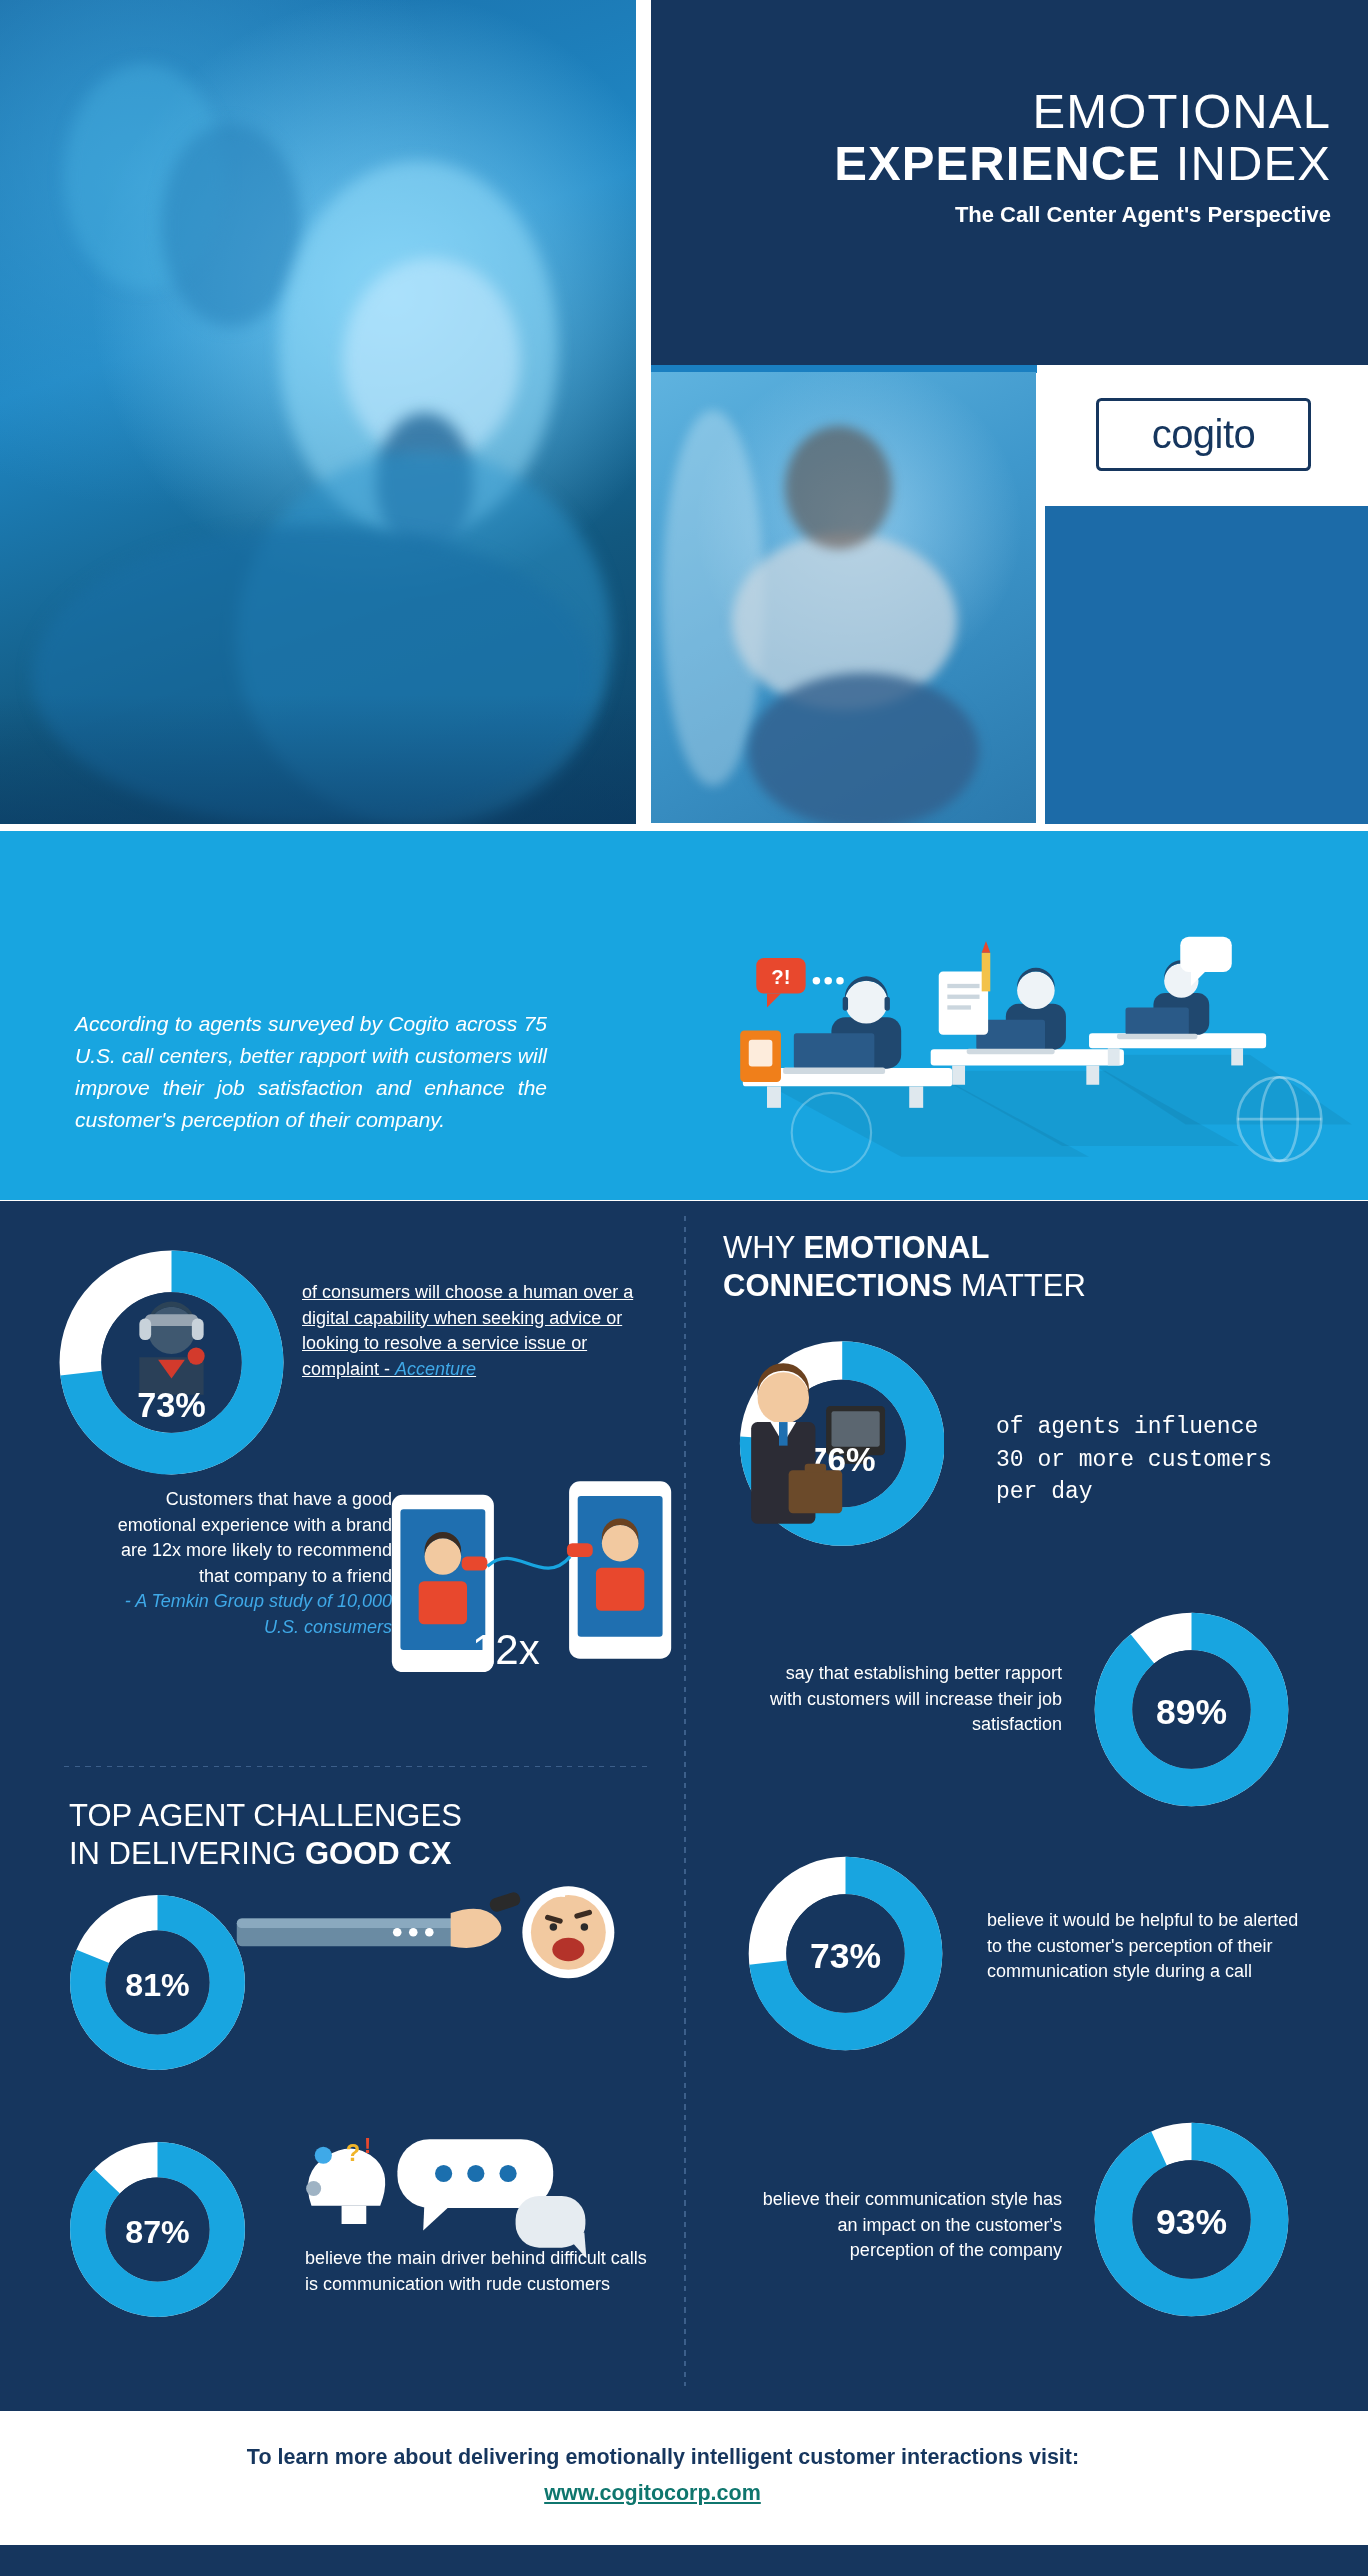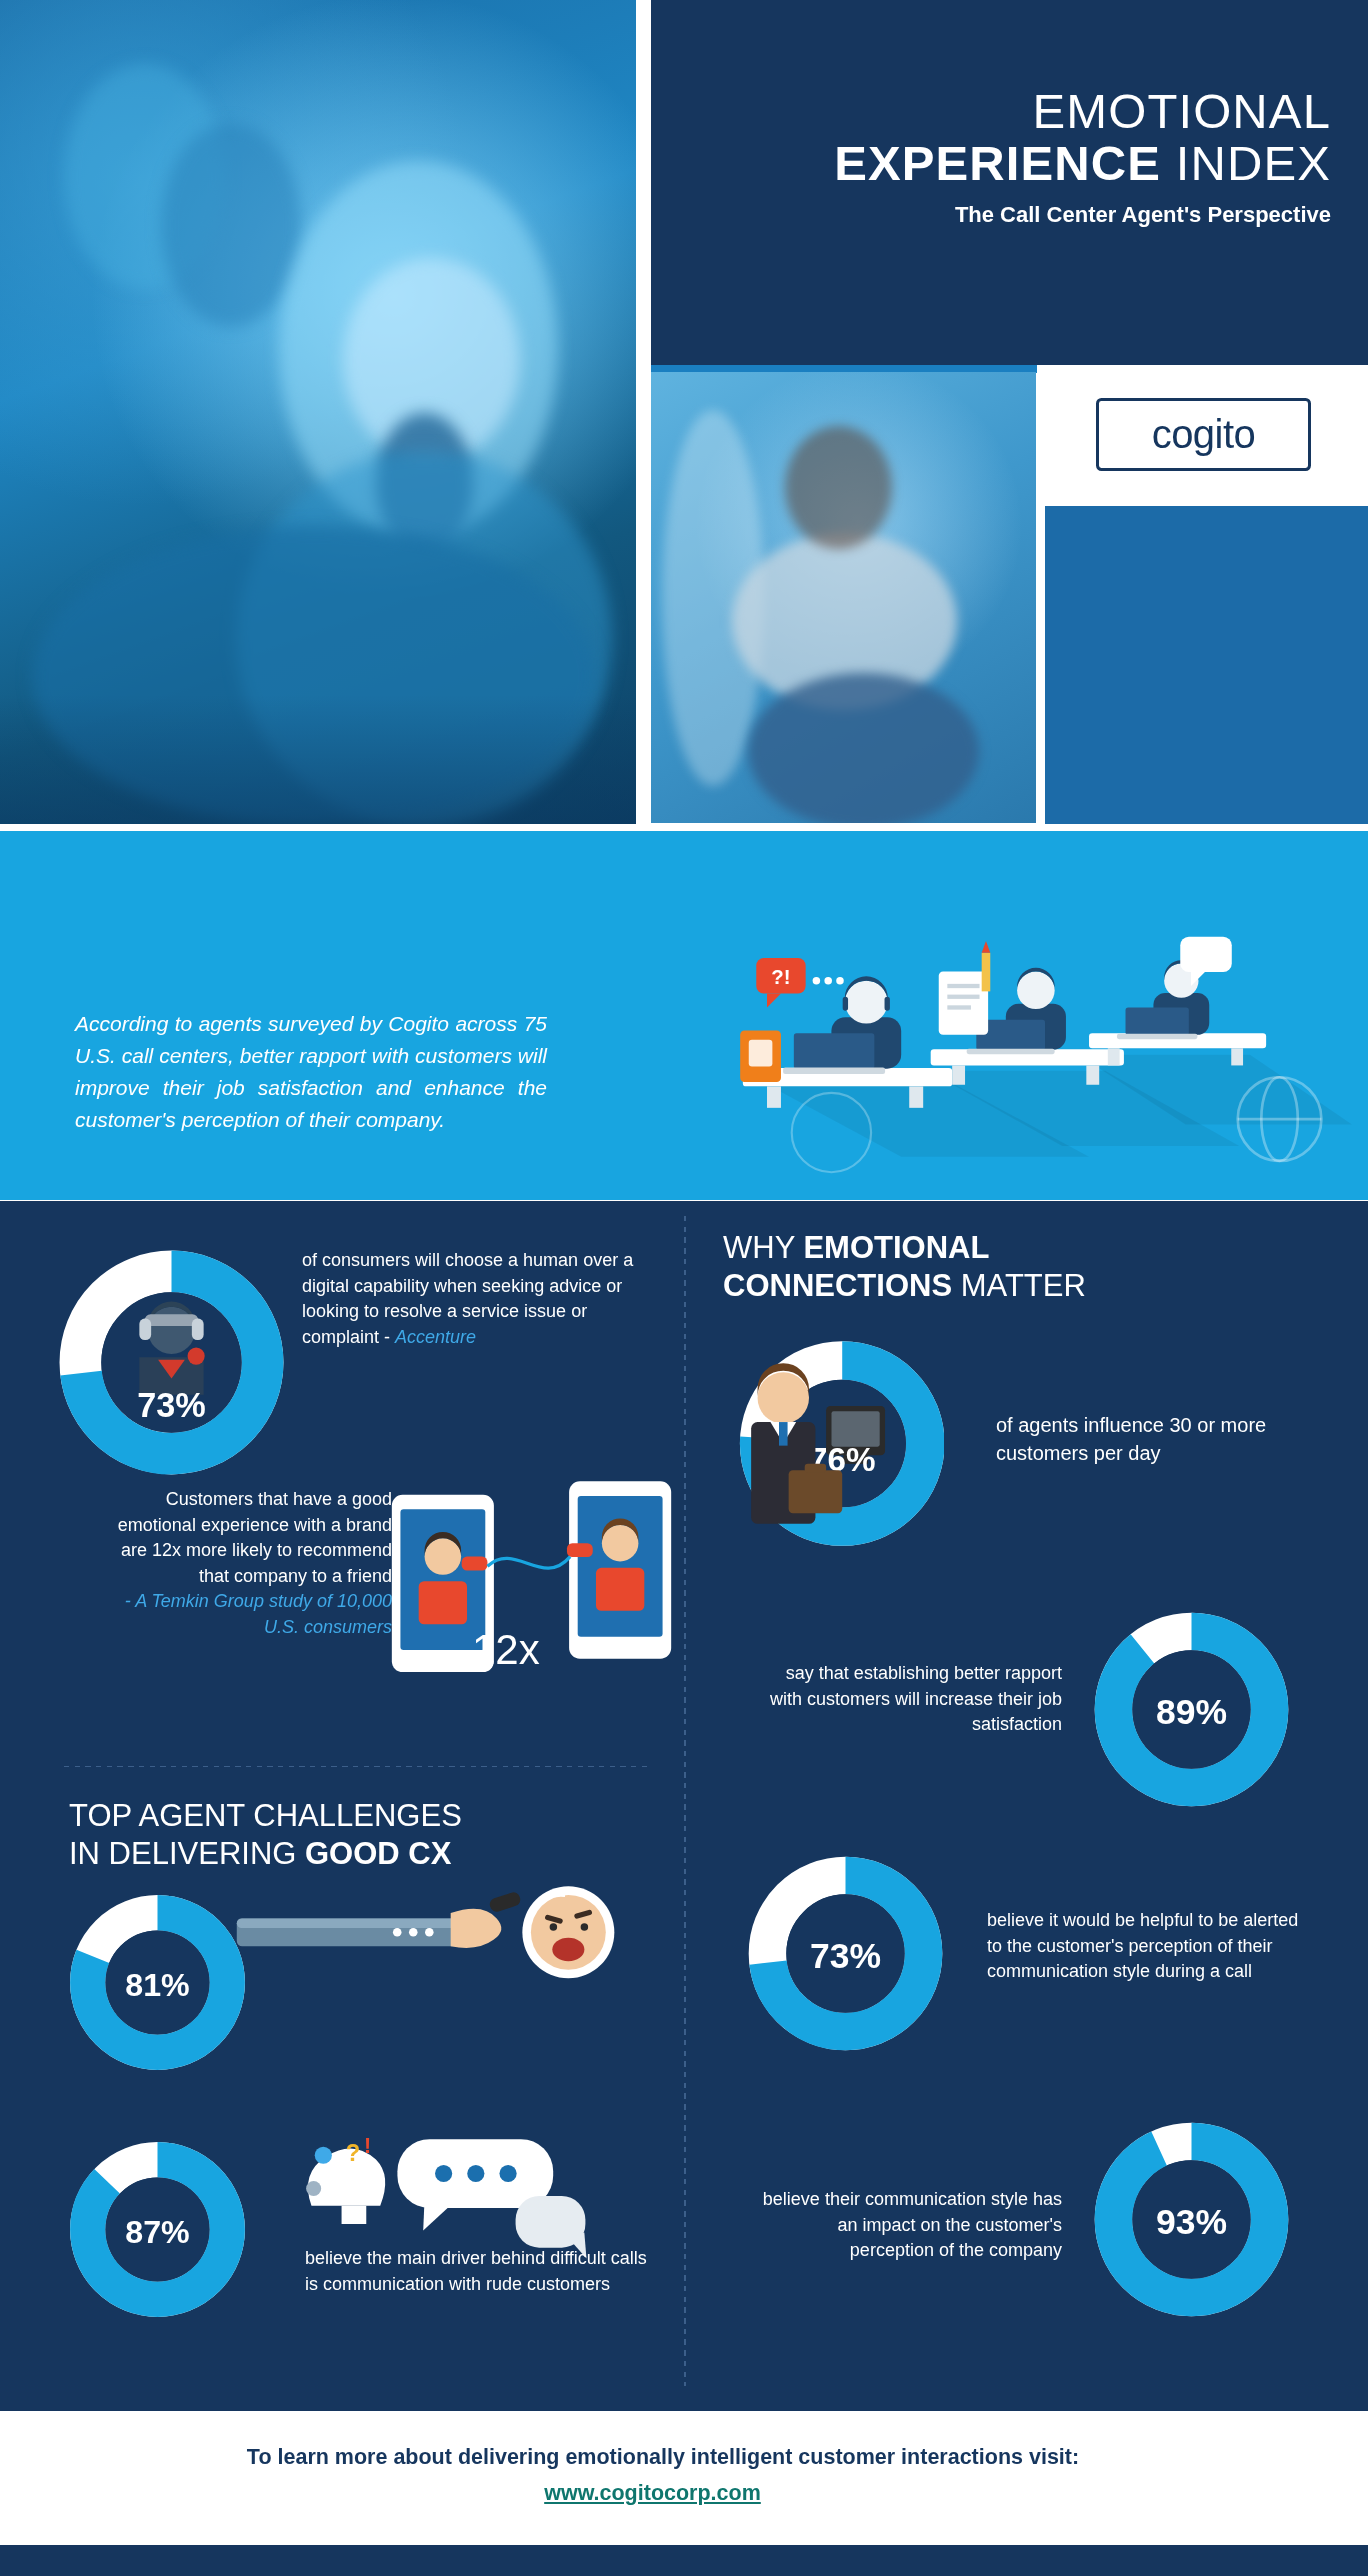--- a/index.html
+++ b/index.html
@@ -215,21 +215,21 @@
       <path d="M166 150 a44 44 0 0 1 88 0 v-10 a44 44 0 0 0 -88 0 z" fill="#2c4357"></path>
       <rect x="160" y="120" width="100" height="22" rx="11" fill="#98a5b2"></rect>
       <rect x="150" y="128" width="22" height="40" rx="10" fill="#c8d2da"></rect>
       <rect x="248" y="128" width="22" height="40" rx="10" fill="#c8d2da"></rect>
       <path d="M150 200 h120 v70 h-120 z" fill="#2a4058"></path>
       <path d="M185 205 l25 35 l25 -35 z" fill="#d33a2c"></path>
       <circle cx="256" cy="198" r="16" fill="#d33a2c"></circle>
     </g>
     <text x="210" y="312" font-family="Liberation Sans, sans-serif" font-size="64" font-weight="700" fill="#ffffff" text-anchor="middle">73%</text>
   </svg>
-  <div class="para" style="left:302px; top:1248px; width:333px; font-size:18px;">
+  <div class="para" style="left:302px; top:1280px; width:333px; font-size:18px;text-decoration:underline;">
     <span>of consumers will choose a human over a digital capability when seeking advice or looking to resolve a service issue or complaint - </span><span class="src">Accenture</span>
   </div>
 
   <div class="para" style="left:91px; top:1487px; width:301px; font-size:18px; text-align:right;">
     <span>Customers that have a good emotional experience with a brand are 12x more likely to recommend that company to a friend</span><br>
     <span class="src">- A Temkin Group study of 10,000 U.S. consumers</span>
   </div>
   <svg width="301" height="231" style="position:absolute;left:381px;top:1476px;" viewBox="0 0 560 430">
     <g>
       <rect x="20" y="35" width="190" height="330" rx="20" fill="#ffffff"></rect>
@@ -321,21 +321,21 @@
     <g>
       <rect x="60" y="160" width="120" height="190" rx="12" fill="#2c2c35"></rect>
       <circle cx="120" cy="115" r="48" fill="#f2c9a0"></circle>
       <path d="M72 112 a48 48 0 0 1 96 0 v-14 a48 48 0 0 0 -96 0 z" fill="#6b4220"></path>
       <path d="M96 160 l24 40 l24 -40 z" fill="#ffffff"></path>
       <rect x="112" y="160" width="16" height="44" fill="#1f6fb0"></rect>
       <rect x="130" y="250" width="100" height="80" rx="8" fill="#6b4a2a"></rect>
       <rect x="160" y="238" width="40" height="16" rx="6" fill="#6b4a2a"></rect>
     </g>
   </svg>
-  <div class="para" style="left:996px; top:1411px; width:279px; font-size:20px;">of agents influence 30 or more customers per day</div>
+  <div class="para" style="left:996px; top:1411px; width:279px; font-size:23px;font-family:Liberation Mono, monospace;">of agents influence 30 or more customers per day</div>
 
   <svg width="199" height="199" style="position:absolute;left:1092px;top:1610px;" viewBox="0 0 370 370">
     <circle cx="185" cy="185" r="145" fill="none" stroke="#ffffff" stroke-width="70"></circle>
     <circle cx="185" cy="185" r="145" fill="none" stroke="#18a5e0" stroke-width="70" stroke-dasharray="811.1 100.2" transform="rotate(-90 185 185)"></circle>
     <circle cx="185" cy="185" r="110" fill="#16365e"></circle>
     <text x="185" y="212" font-family="Liberation Sans, sans-serif" font-size="66" font-weight="700" fill="#ffffff" text-anchor="middle">89%</text>
   </svg>
   <div class="para" style="left:751px; top:1661px; width:311px; font-size:18px; text-align:right;">say that establishing better rapport with customers will increase their job satisfaction</div>
 
   <svg width="199" height="199" style="position:absolute;left:746px;top:1854px;" viewBox="0 0 370 370">

